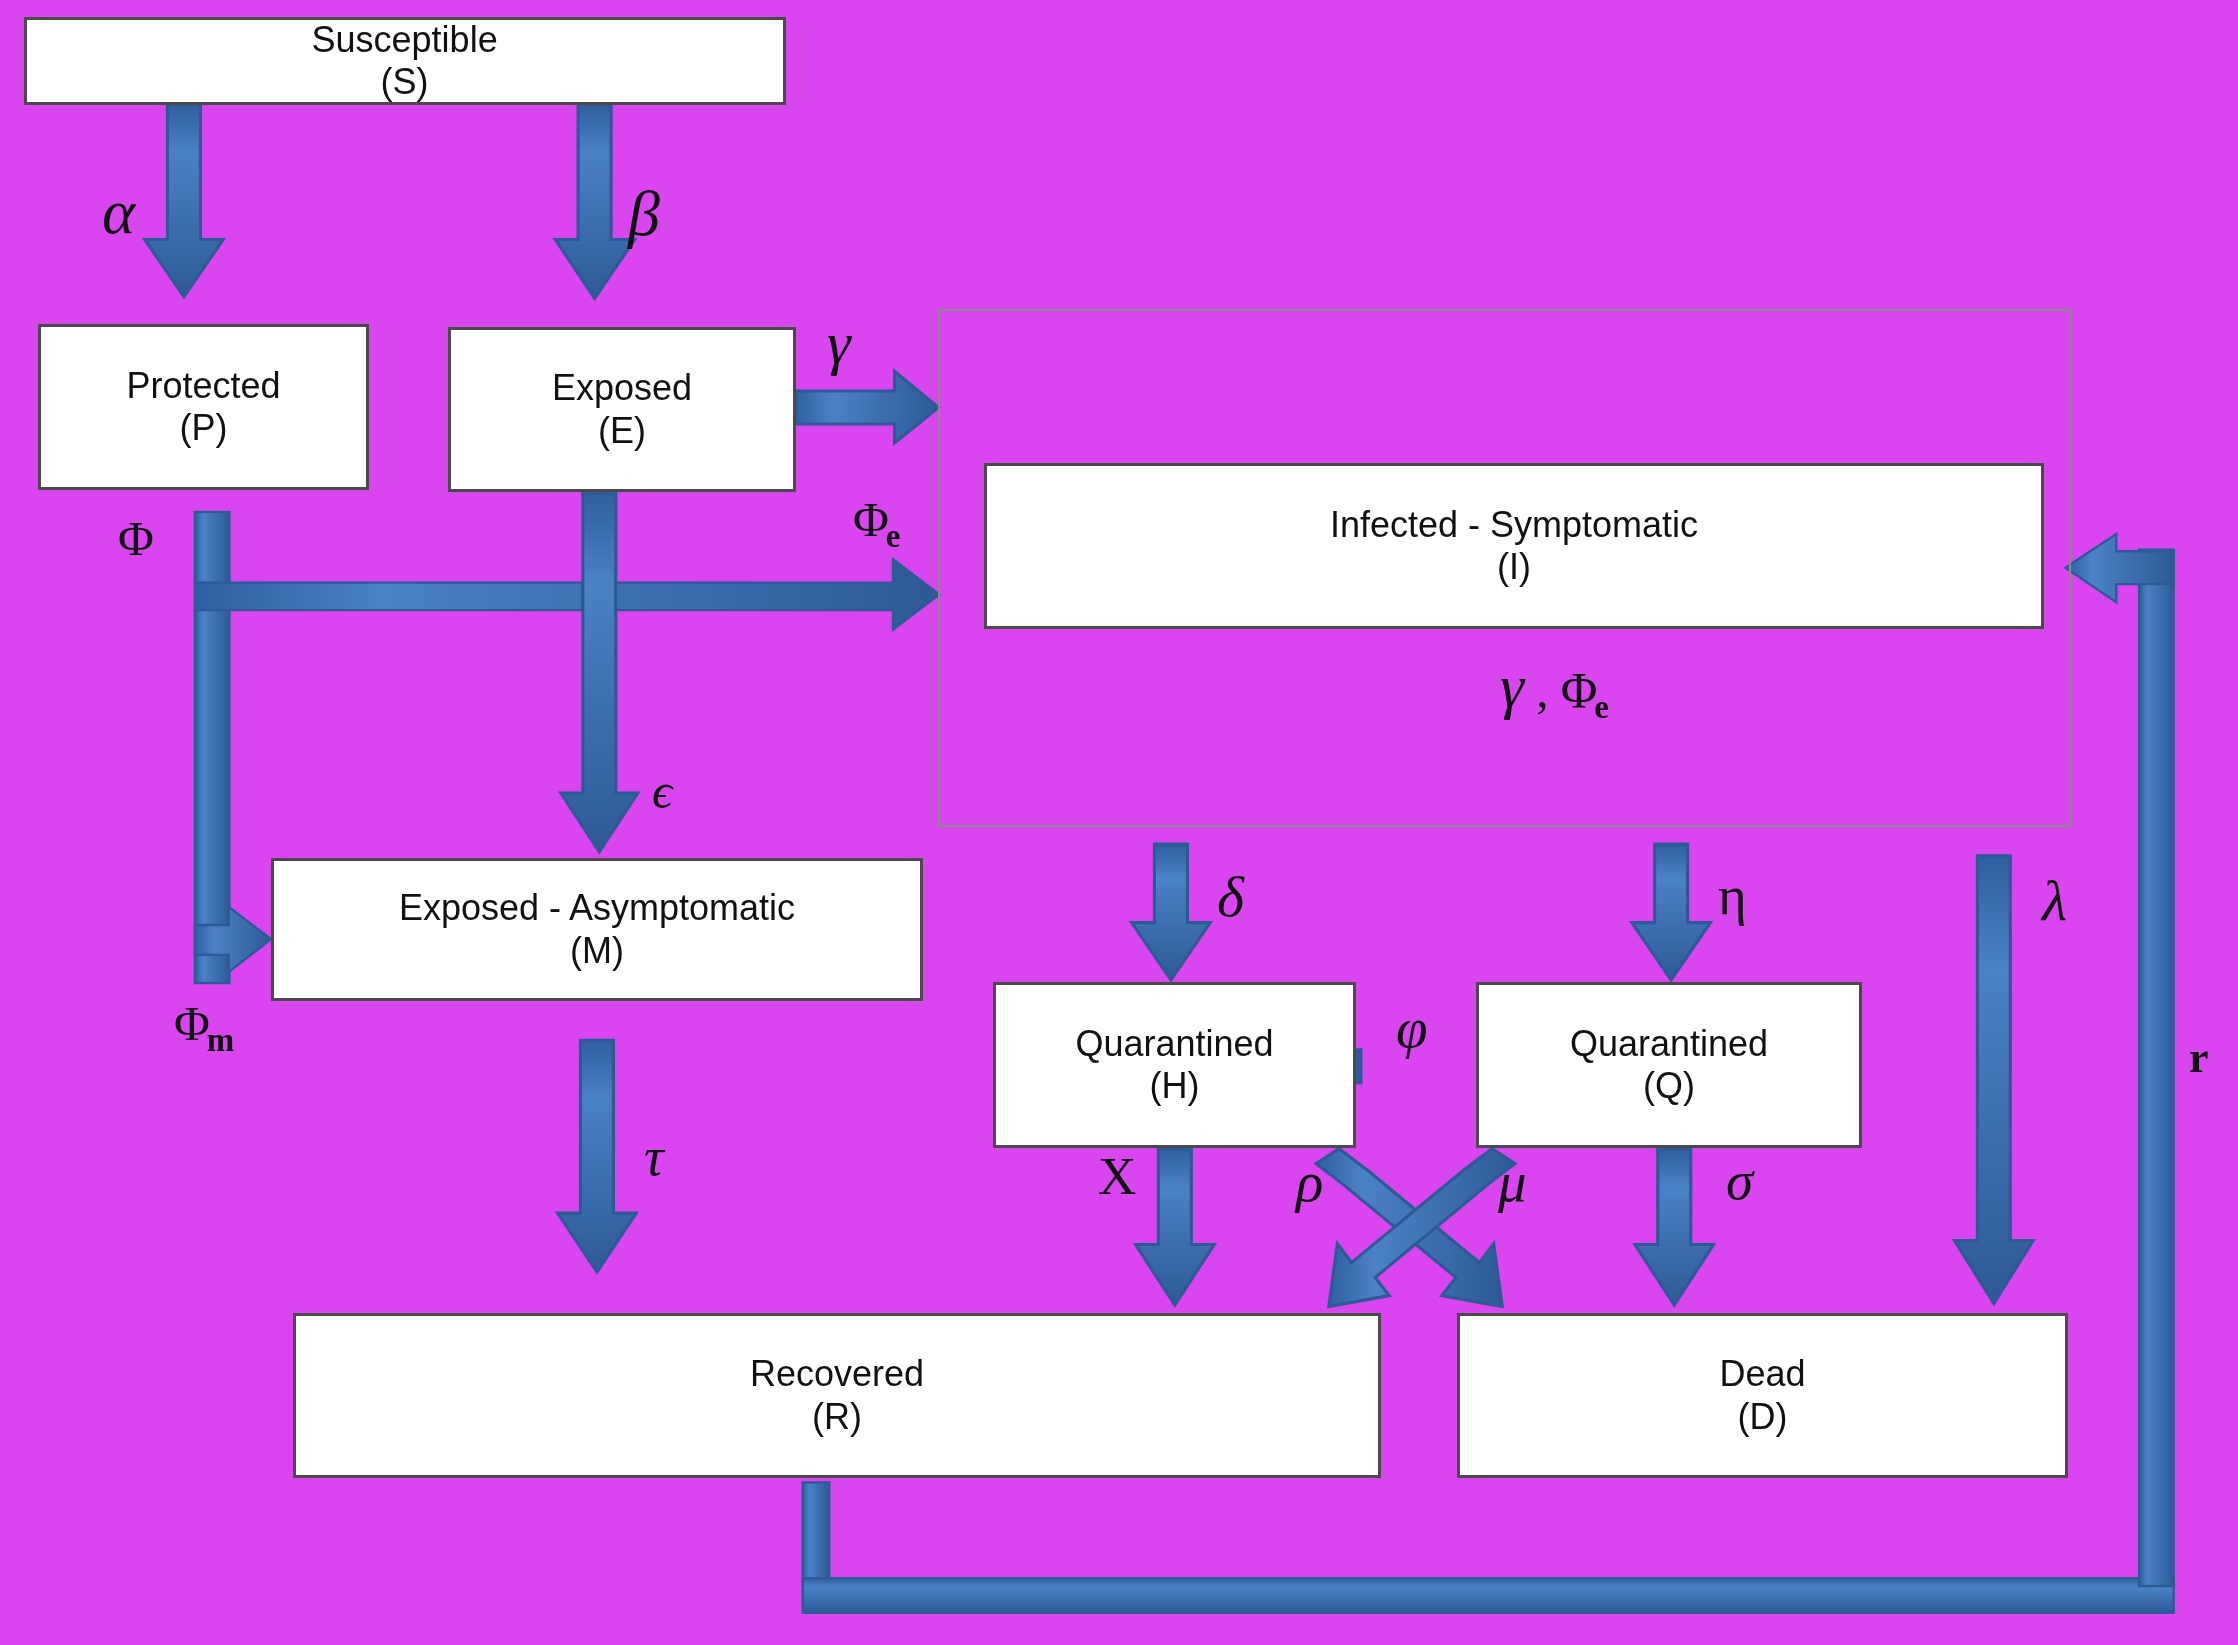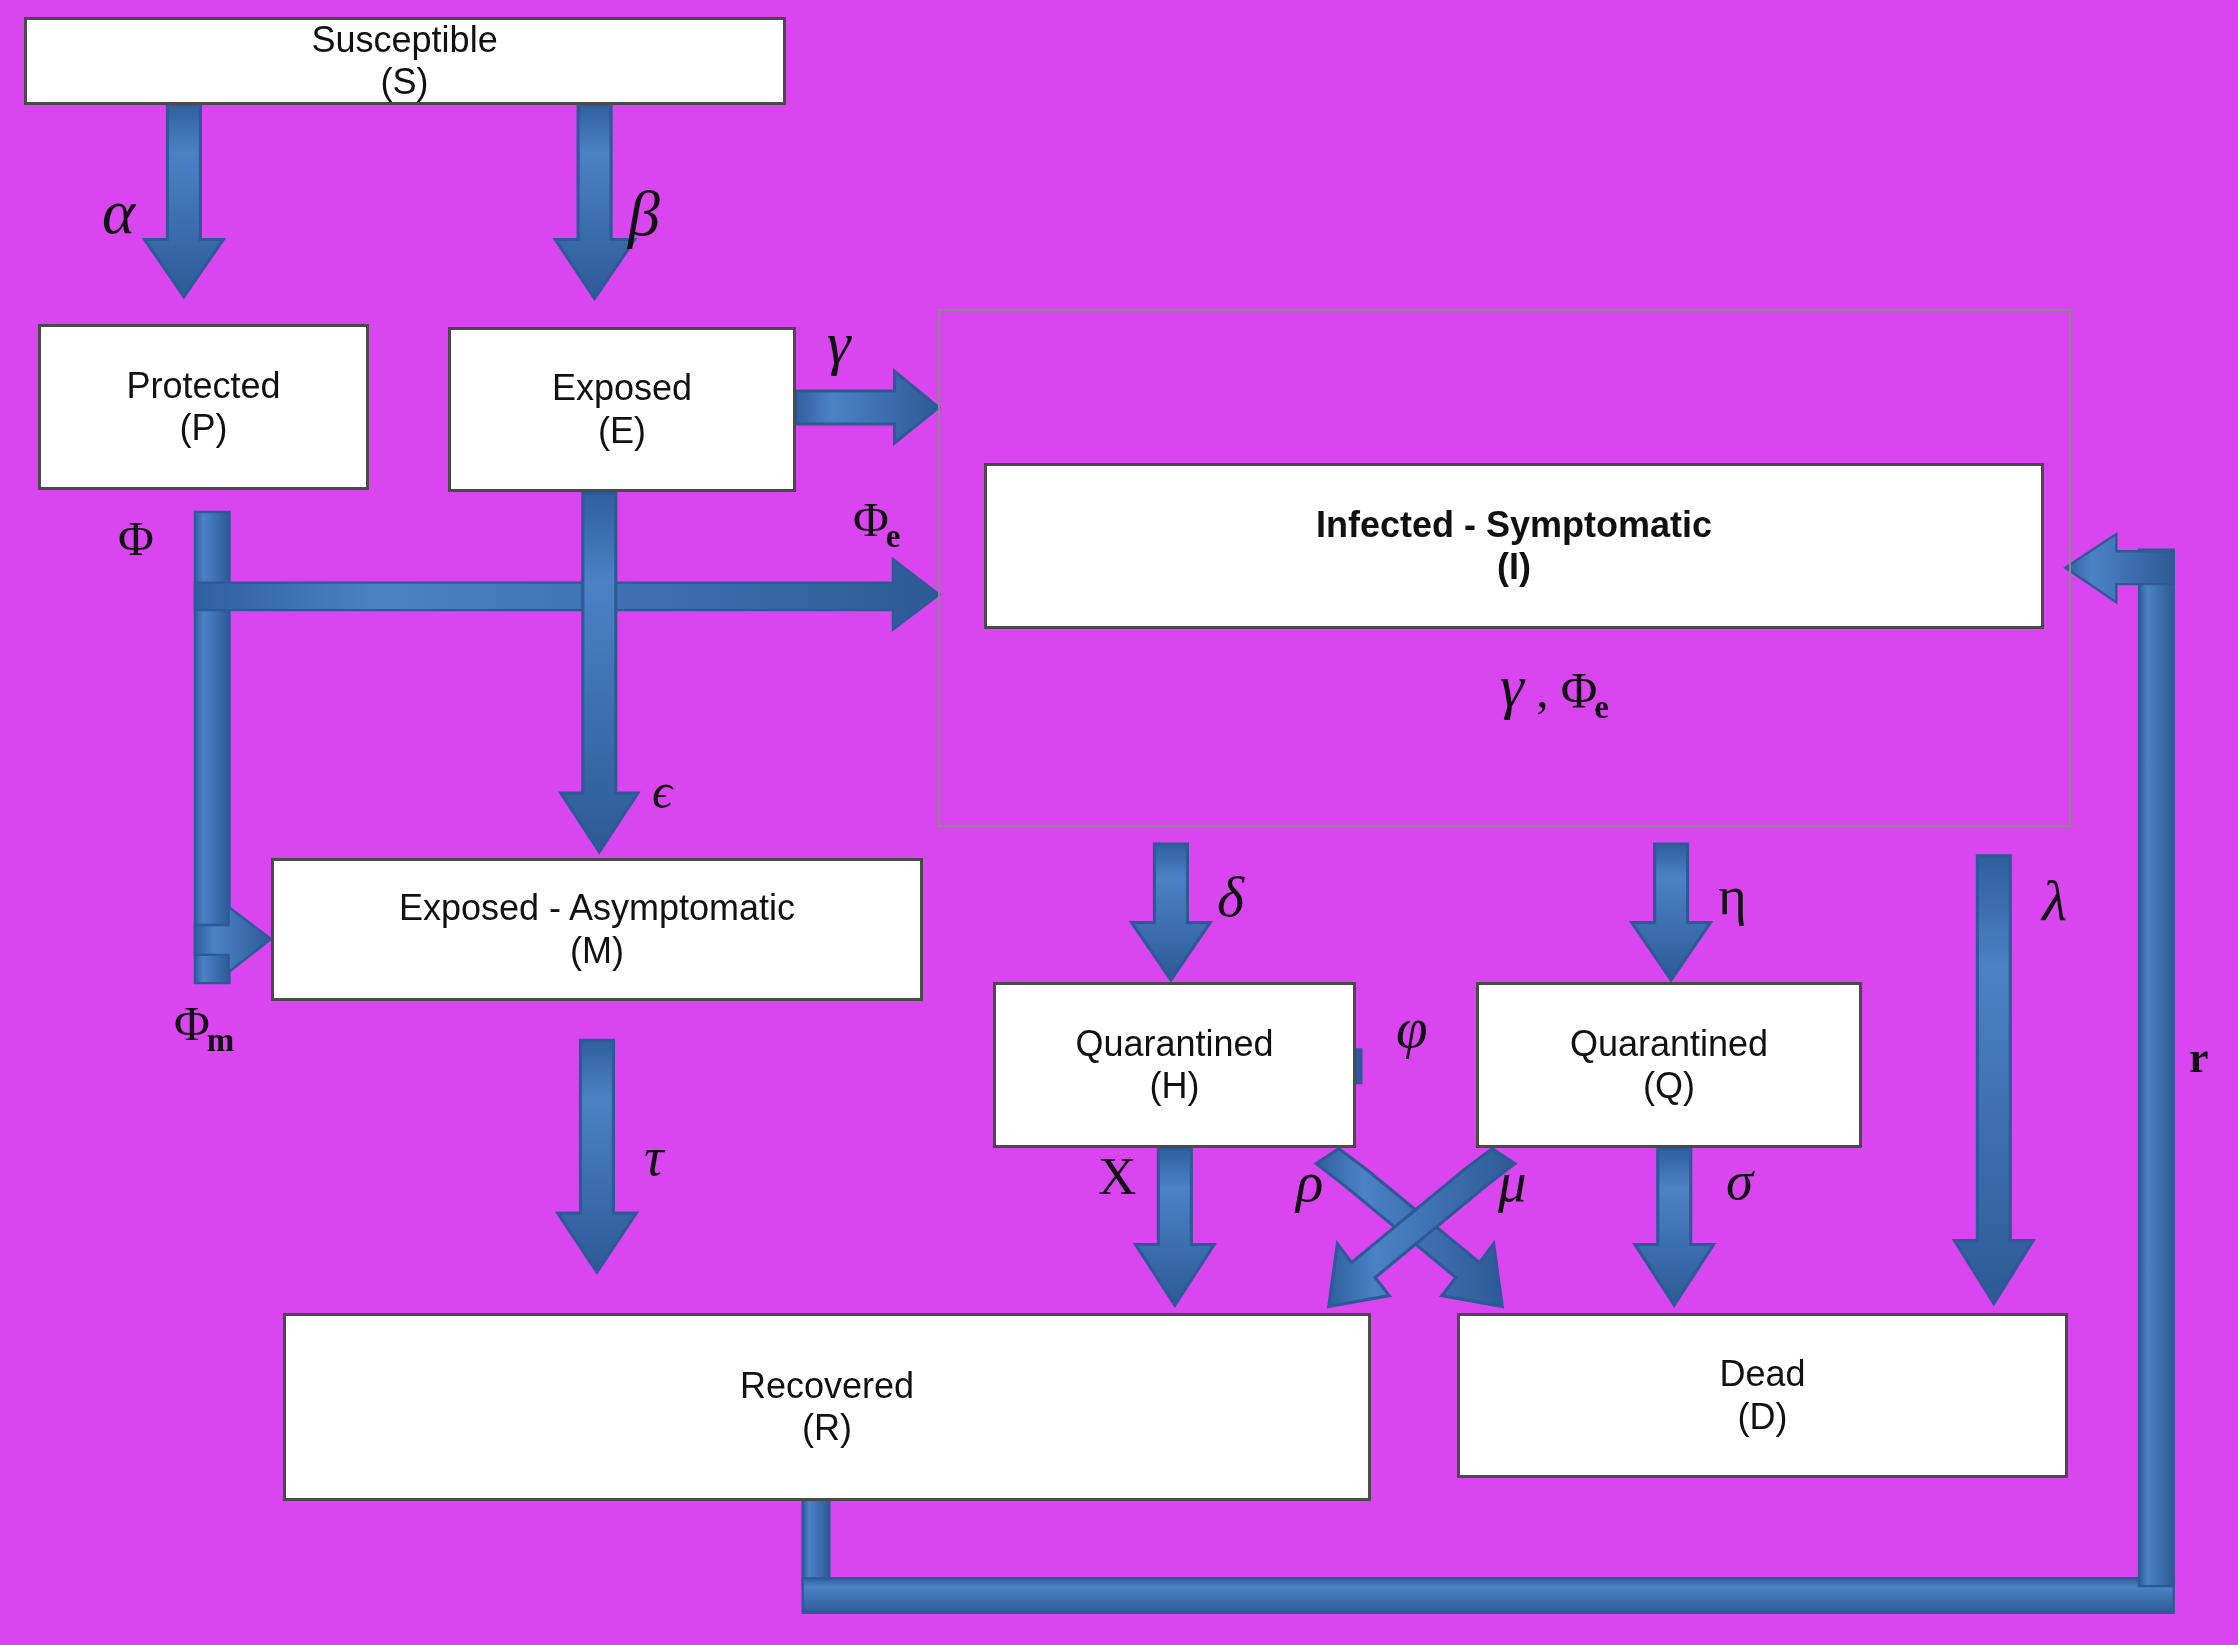--- a/index.html
+++ b/index.html
@@ -122,41 +122,41 @@
     <div class="l2">(P)</div>
   </div>
 
   <div class="box" style="left:448px;top:327px;width:348px;height:165px;align-items:center;">
     <div class="l1">Exposed</div>
     <div class="l2">(E)</div>
   </div>
 
   <div class="outerbox" style="left:938px;top:309px;width:1133px;height:518px;"></div>
 
-  <div class="box" style="left:984px;top:463px;width:1060px;height:166px;font-weight:bold;">
+  <div class="box" style="left:984px;top:463px;width:1060px;height:166px;">
     <div class="l1">Infected - Symptomatic</div>
     <div class="l2">(I)</div>
   </div>
 
   <div class="box" style="left:271px;top:858px;width:652px;height:143px;">
     <div class="l1">Exposed - Asymptomatic</div>
     <div class="l2">(M)</div>
   </div>
 
   <div class="box" style="left:993px;top:982px;width:363px;height:166px;">
     <div class="l1">Quarantined</div>
     <div class="l2">(H)</div>
   </div>
 
   <div class="box" style="left:1476px;top:982px;width:386px;height:166px;">
     <div class="l1">Quarantined</div>
     <div class="l2">(Q)</div>
   </div>
 
-  <div class="box" style="left:283px;top:1313px;width:1088px;height:188px;">
+  <div class="box" style="left:293px;top:1313px;width:1088px;height:165px;">
     <div class="l1">Recovered</div>
     <div class="l2">(R)</div>
   </div>
 
   <div class="box" style="left:1457px;top:1313px;width:611px;height:165px;">
     <div class="l1">Dead</div>
     <div class="l2">(D)</div>
   </div>
 
   <div class="glabel" style="left:102px;top:181px;font-size:63px;">α</div>

